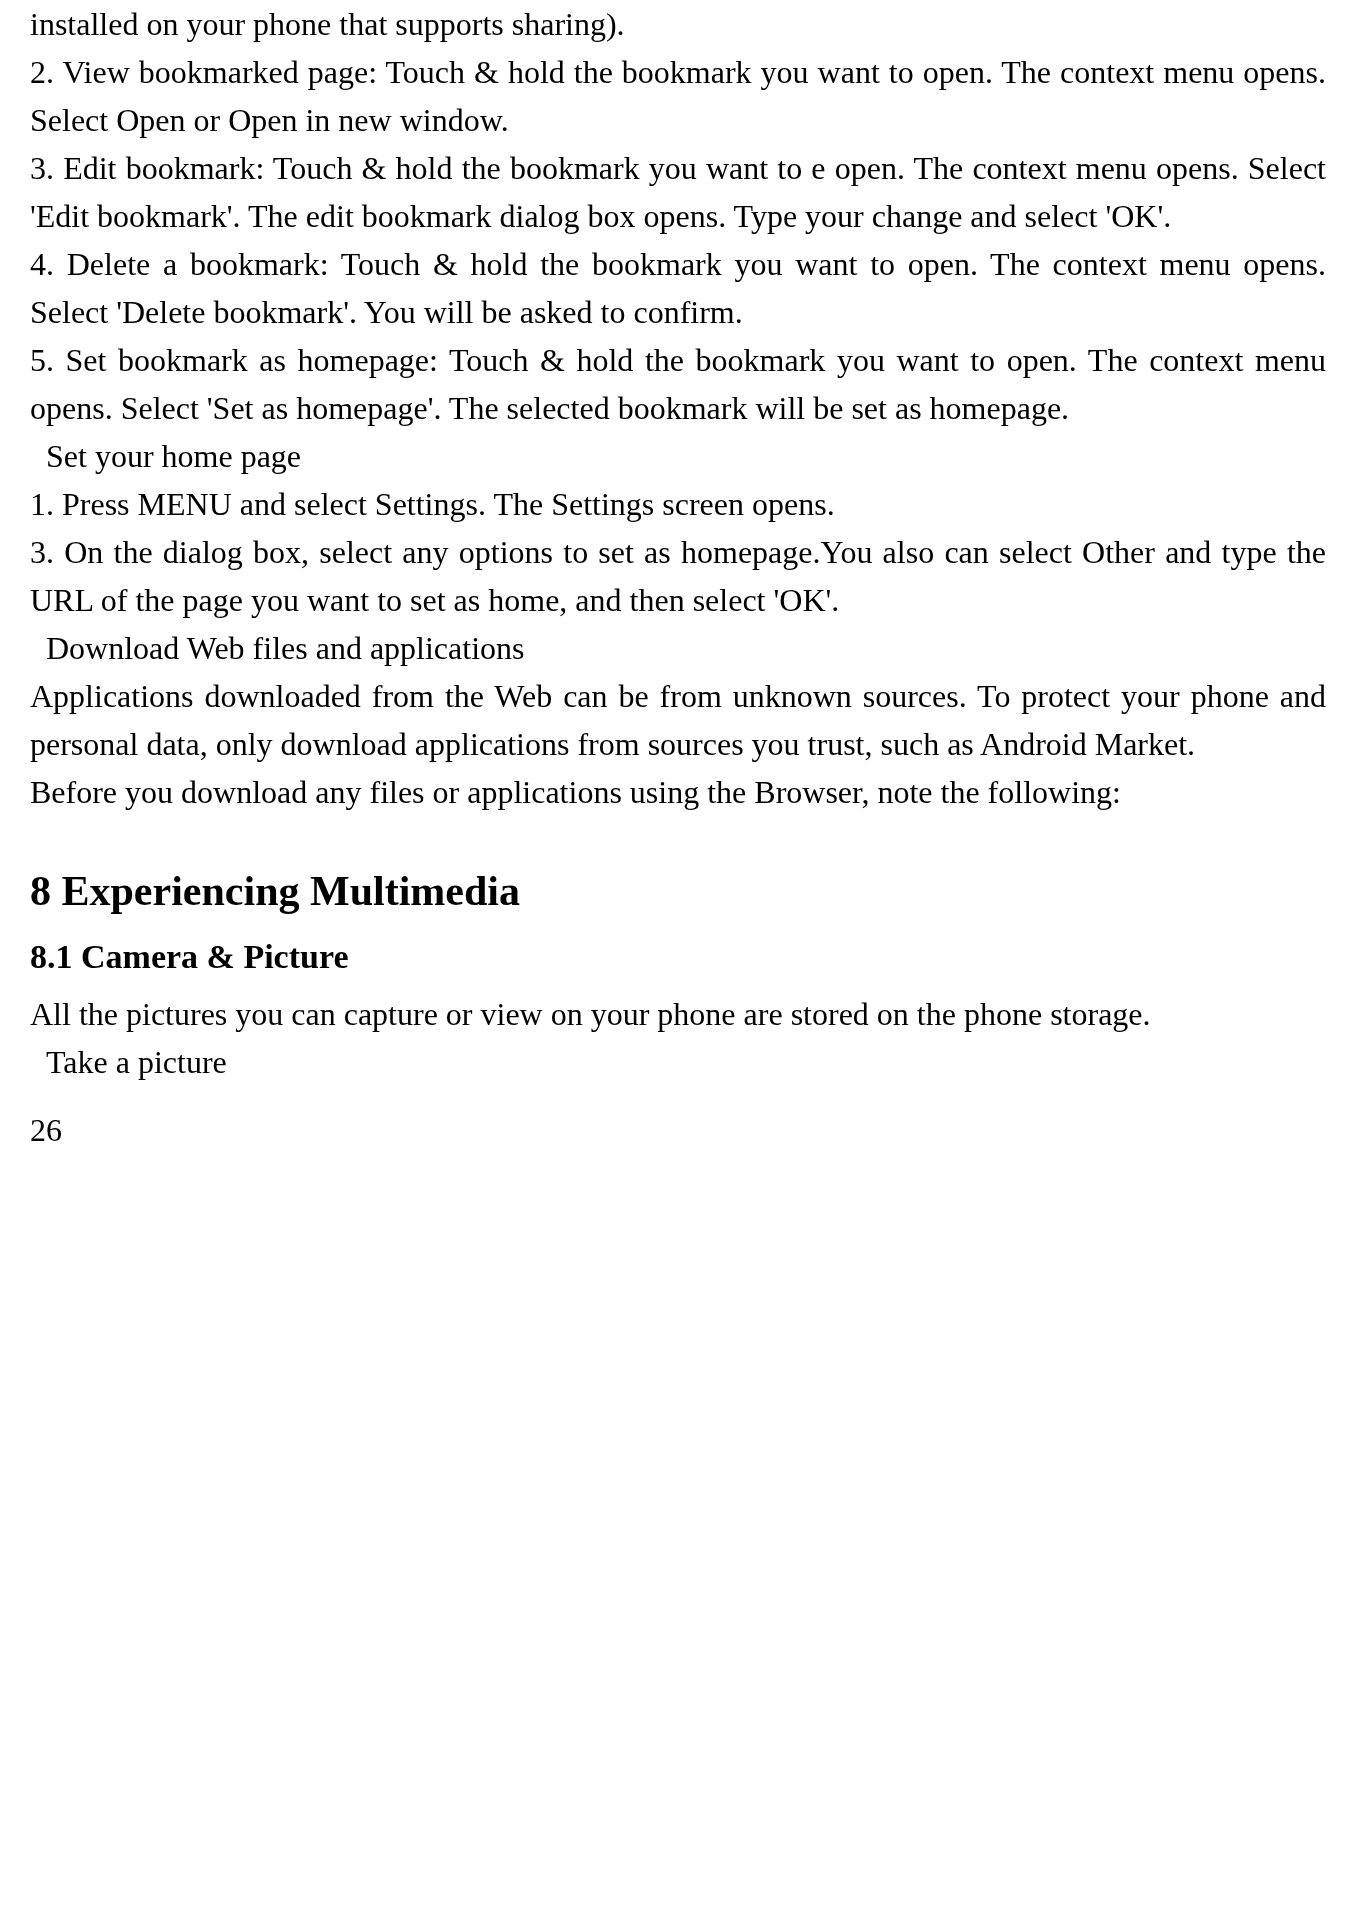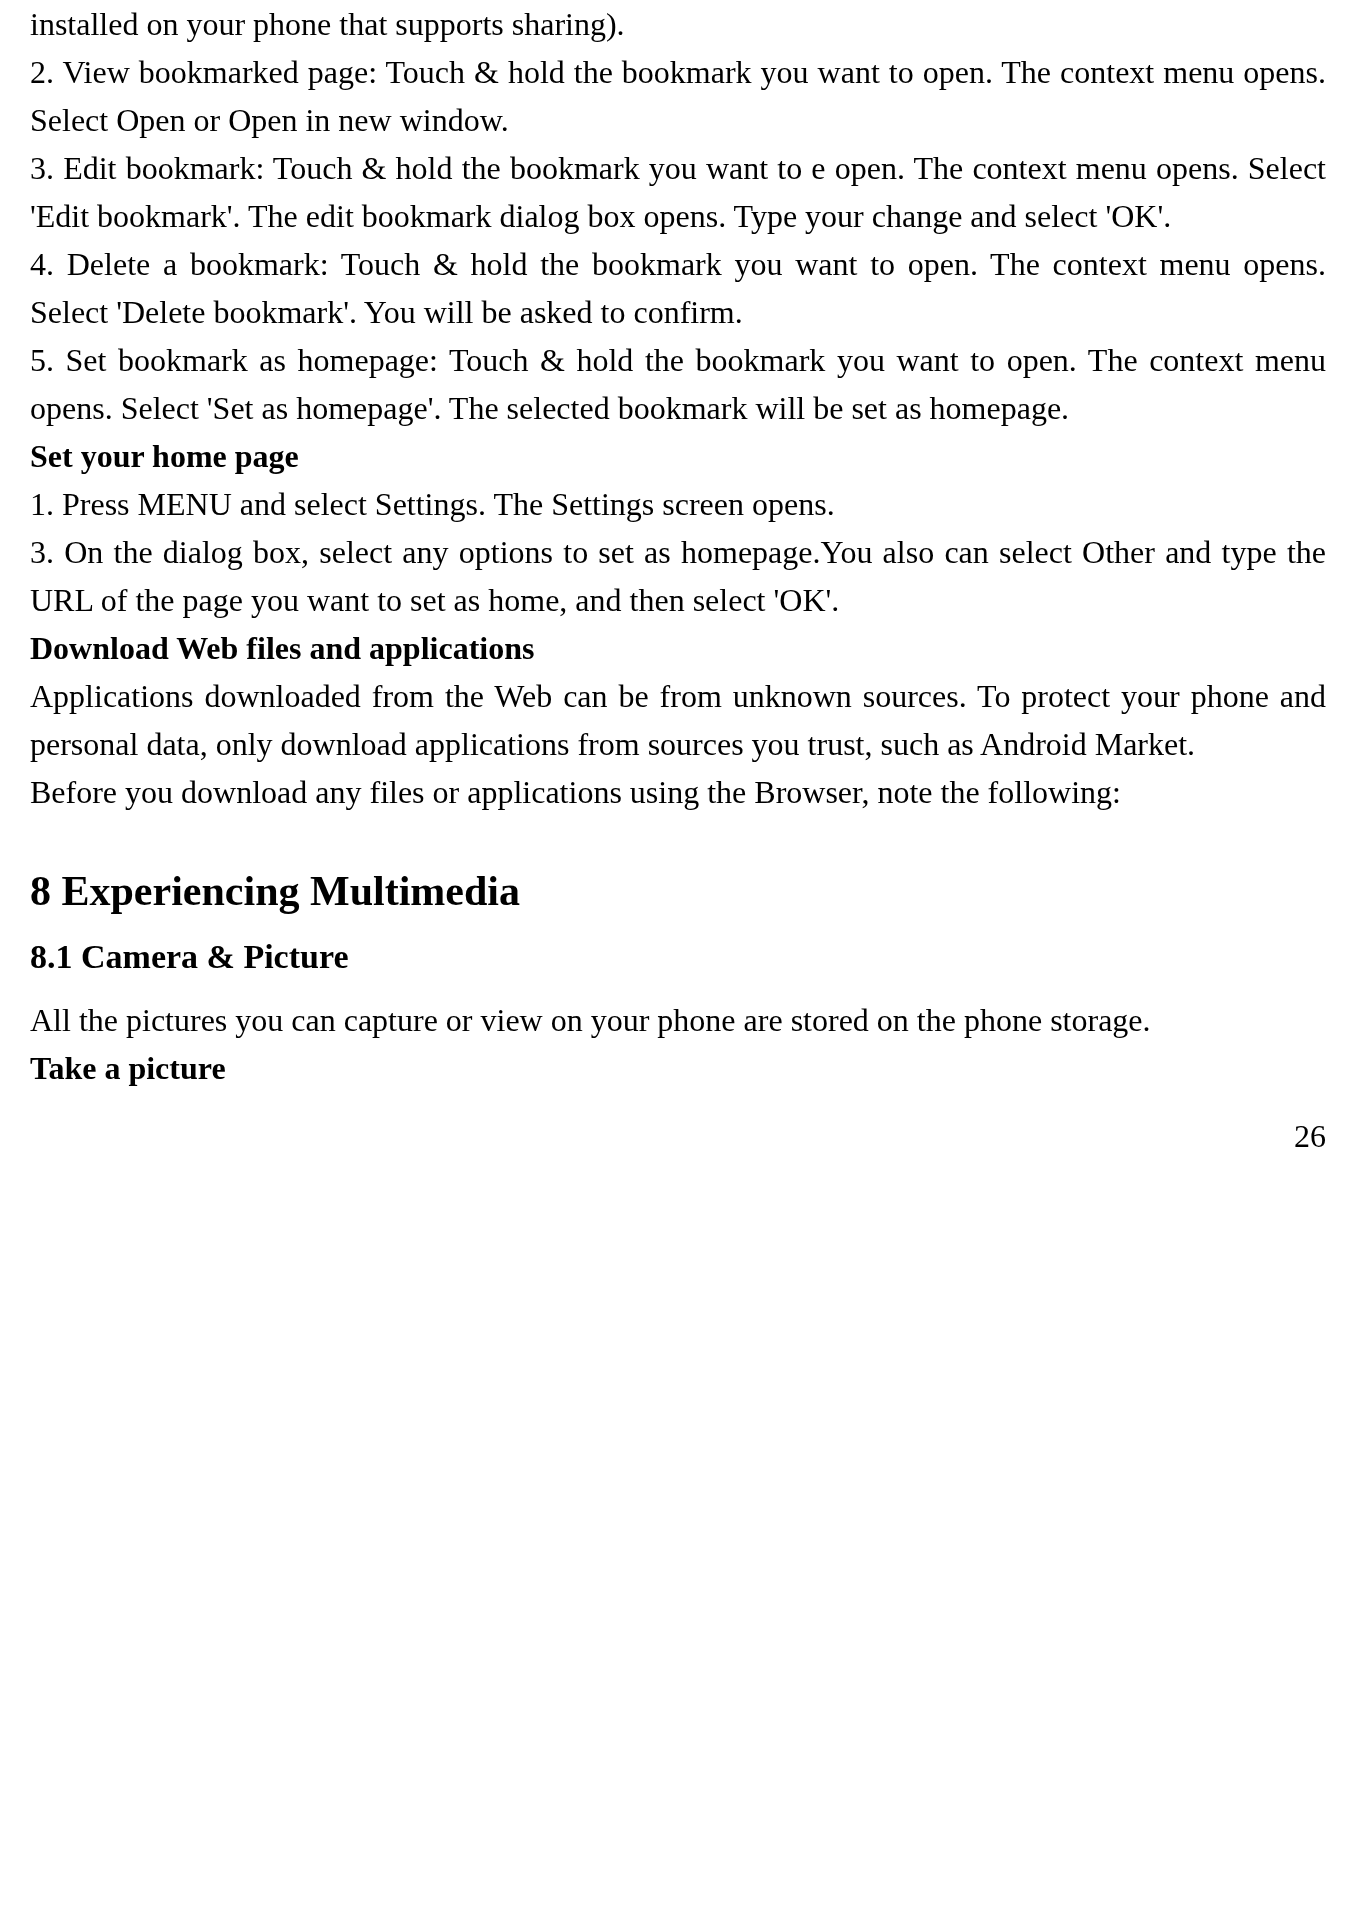--- a/index.html
+++ b/index.html
@@ -17,36 +17,37 @@
       padding: 0 30px;
     }
     .page {
       width: 100%;
     }
     p {
       text-align: justify;
       margin: 0;
     }
     .bold {
-      font-weight: bold;
+      font-weight: normal;
+      margin-left: 16px;
     }
     h1 {
       font-size: 42px;
       font-weight: bold;
       margin-top: 24px;
       margin-bottom: 8px;
     }
     h2 {
       font-size: 34px;
       font-weight: bold;
       margin-top: 6px;
-      margin-bottom: 14px;
+      margin-bottom: 8px;
     }
     .page-number {
-      text-align: right;
+      text-align: left;
       font-size: 32px;
       margin-top: 20px;
     }
     .spacer {
       height: 20px;
     }
   </style>
 </head>
 <body>
 

